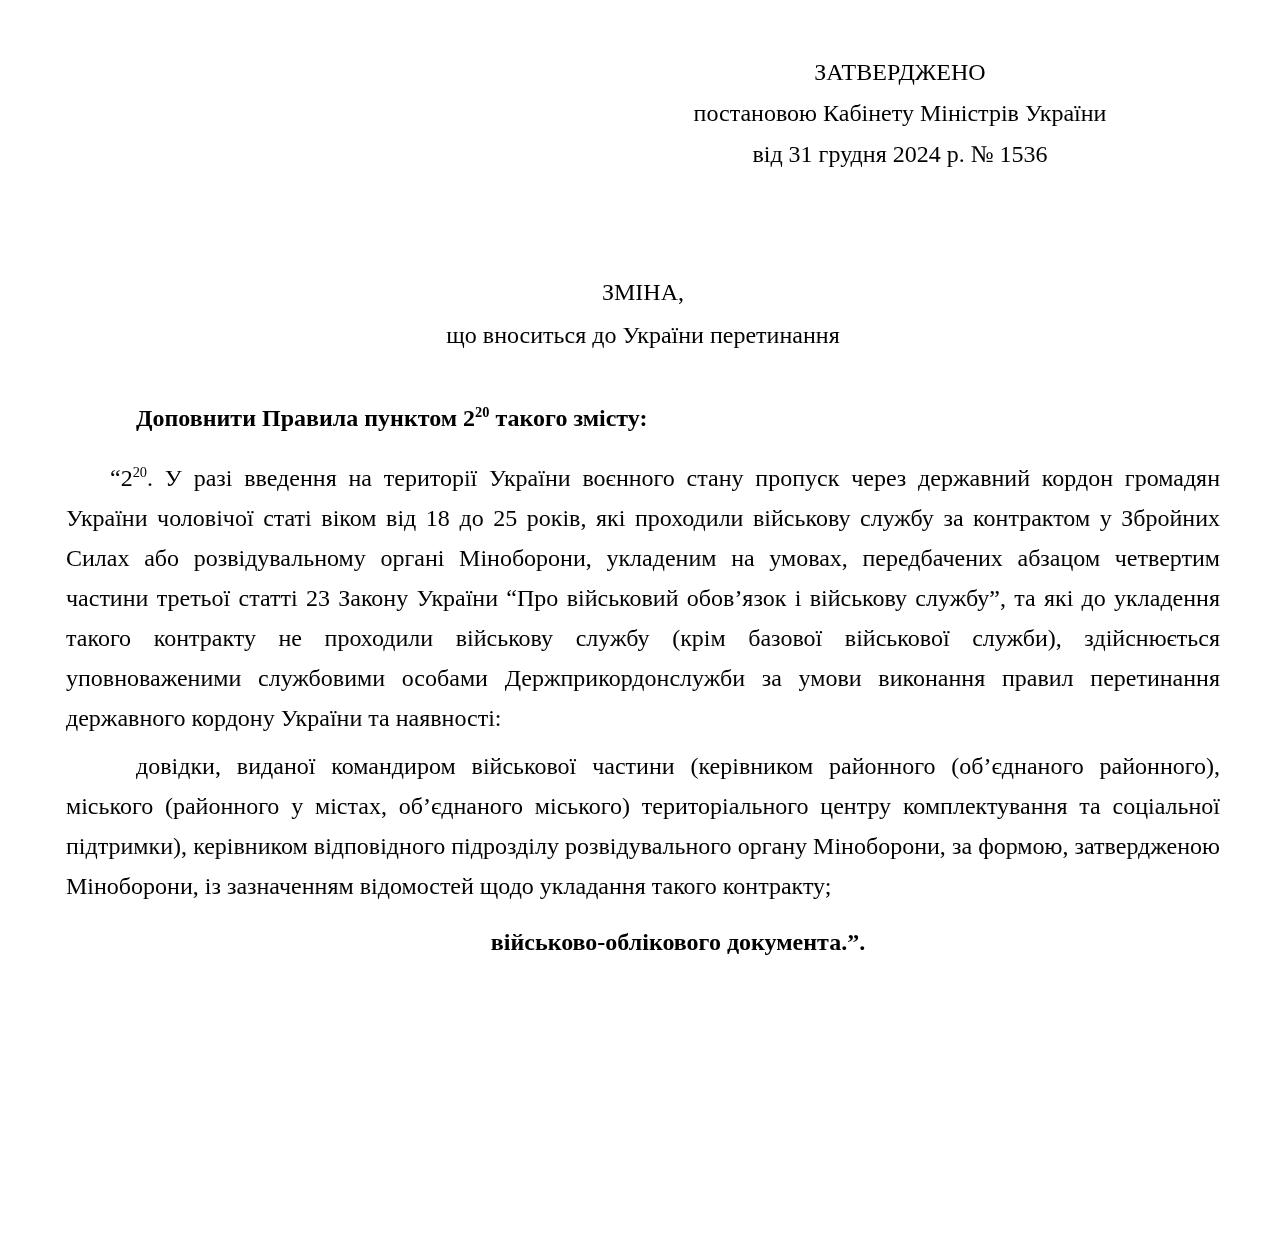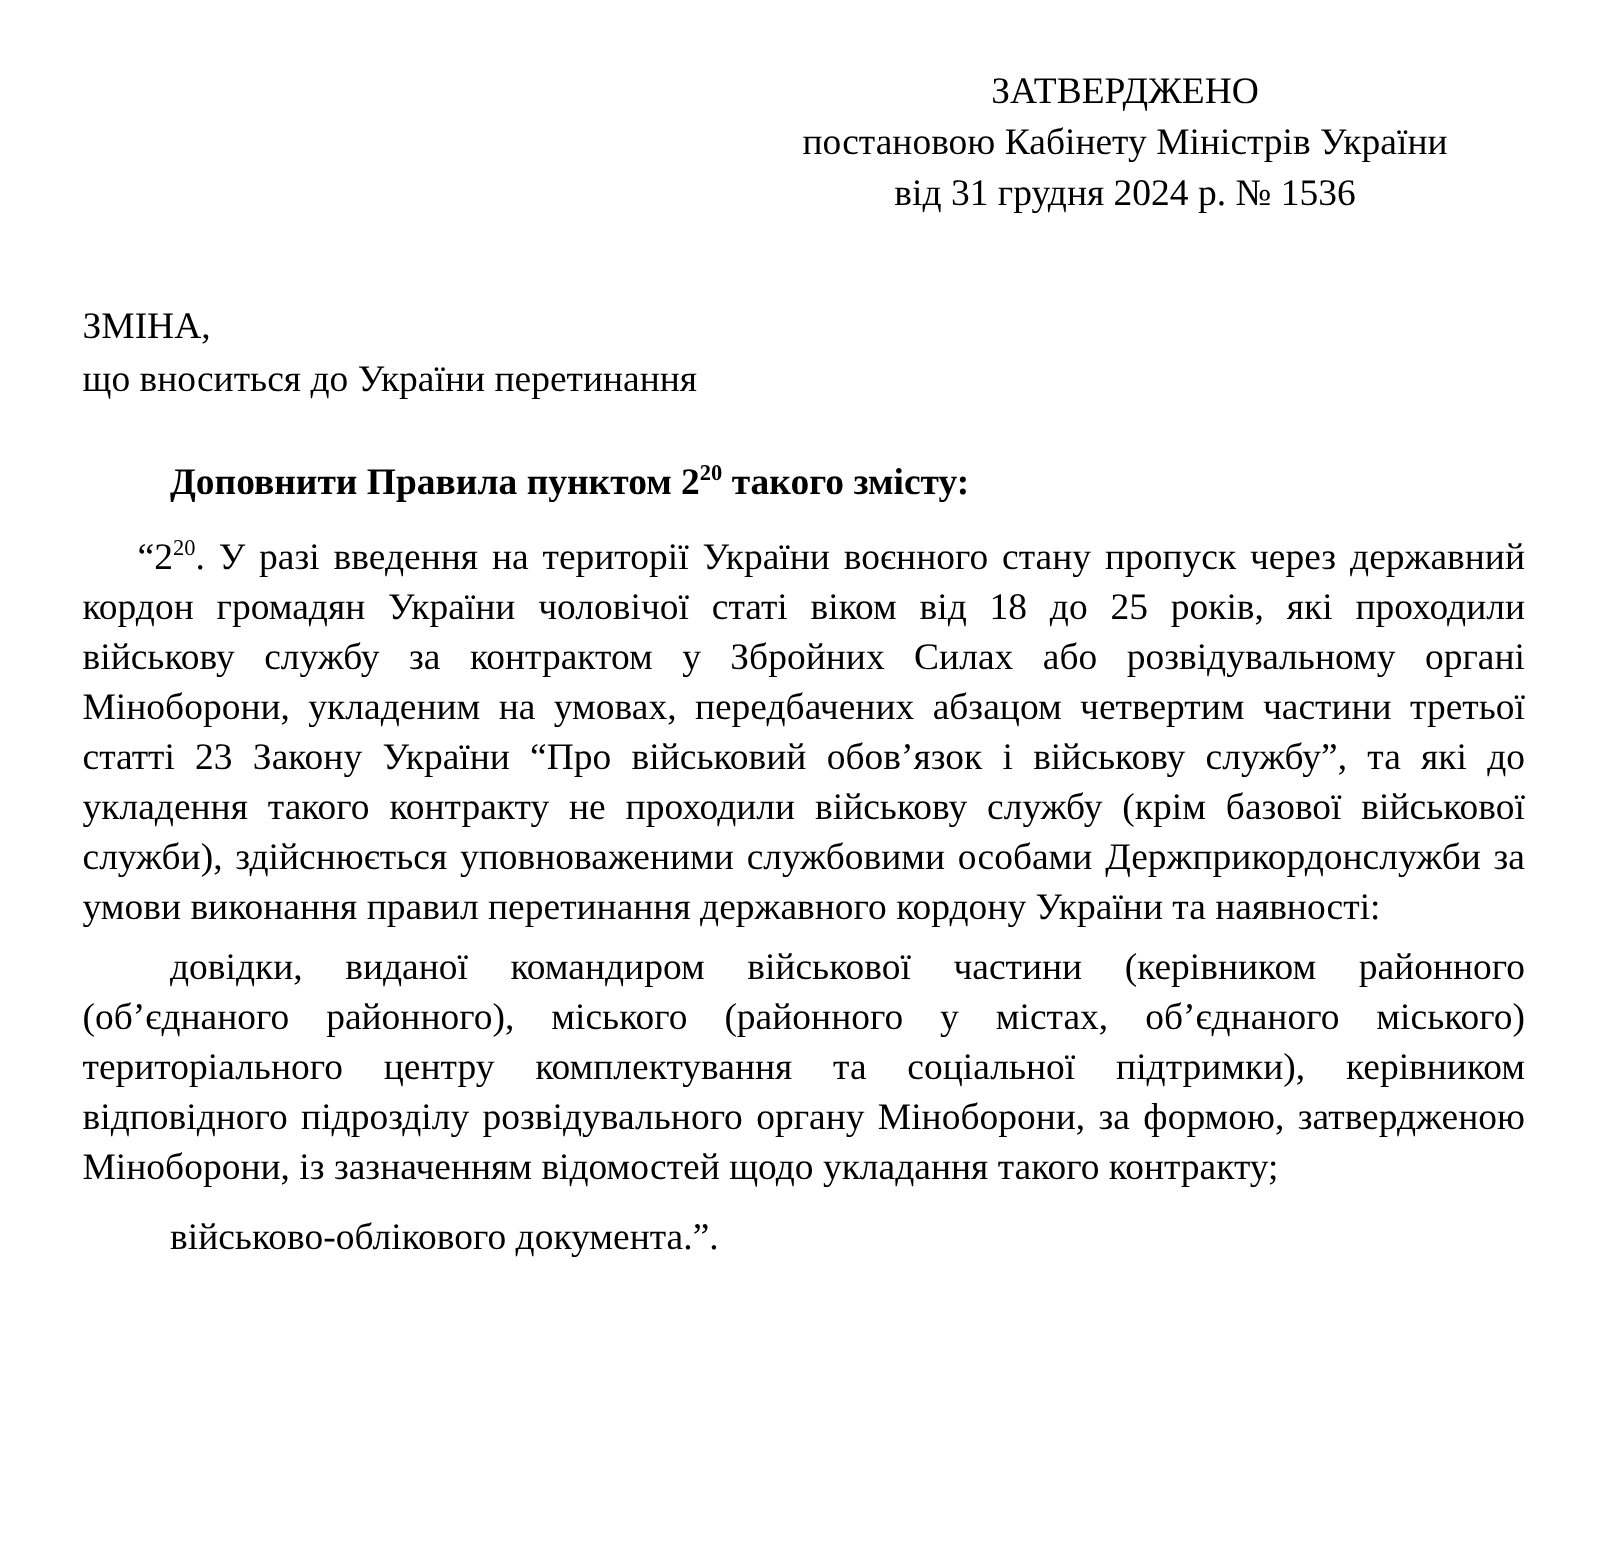--- a/index.html
+++ b/index.html
@@ -8,32 +8,33 @@
     background: #ffffff;
   }
   .page {
     position: relative;
     width: 1280px;
     height: 1236px;
     box-sizing: border-box;
     background: #ffffff;
     color: #000000;
     font-family: "Liberation Serif", "DejaVu Serif", serif;
-    font-size: 30px;
+    font-size: 24px;
     padding: 52px 60px 0 66px;
     overflow: hidden;
   }
   .approval-block {
     width: 640px;
     margin-left: auto;
     text-align: center;
     line-height: 41px;
   }
   .doc-title {
-    margin-top: 64px;
+    margin-top: 96px;
+    text-align: center;
     line-height: 43px;
   }
   .intro-par {
     margin: 41px 0 0 0;
     text-indent: 70px;
     line-height: 40px;
     font-weight: bold;
   }
   .body-par {
     margin: 20px 0 0 0;
@@ -42,21 +43,22 @@
     line-height: 40px;
   }
   .body-par.quoted-start {
     text-indent: 44px;
   }
   .body-par.certificate-par {
     margin-top: 8px;
   }
   .body-par.final-par {
     margin-top: 16px;
-    text-align: left;
+    text-align: center;
+    font-weight: bold;
   }
   sup.pt-sup {
     font-size: 60%;
     line-height: 0;
     vertical-align: super;
   }
 </style>
 </head>
 <body>
 

